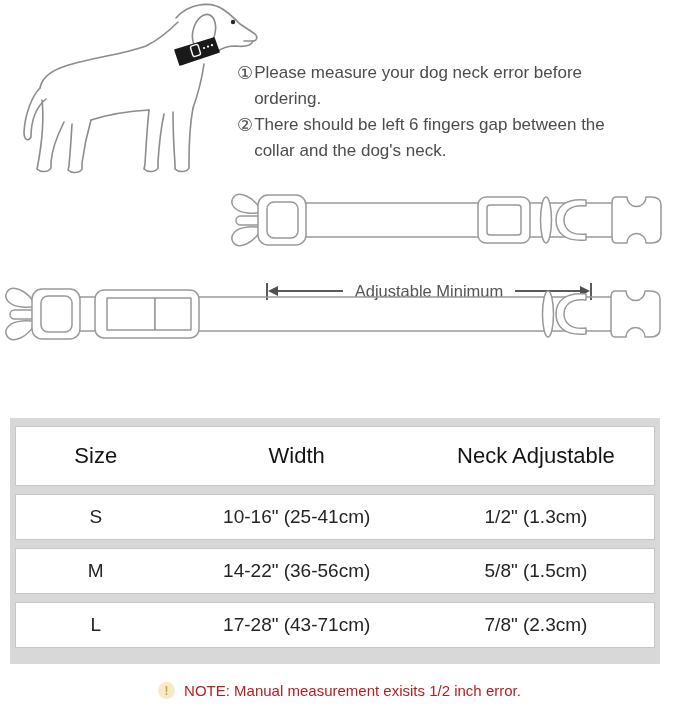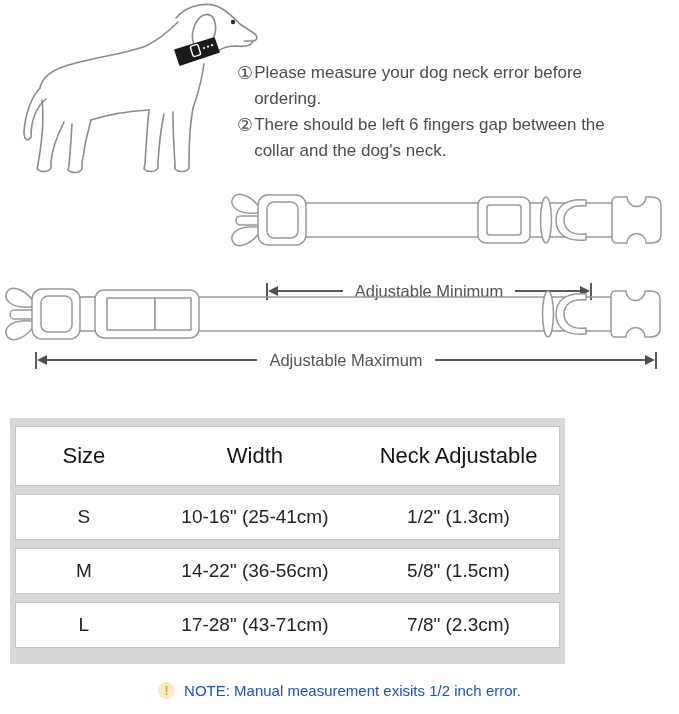--- a/index.html
+++ b/index.html
@@ -22,38 +22,38 @@
   .arrow-max{left:35px;top:350px;width:622px;}
   .tick{width:2px;height:17px;background:#5a5a5a;flex:0 0 auto;}
   .head-left{width:0;height:0;border-top:5px solid transparent;border-bottom:5px solid transparent;
     border-right:10px solid #4f4f4f;flex:0 0 auto;}
   .head-right{width:0;height:0;border-top:5px solid transparent;border-bottom:5px solid transparent;
     border-left:10px solid #4f4f4f;flex:0 0 auto;}
   .aline{flex:1 1 auto;height:2px;background:#5a5a5a;}
   .alabel{flex:0 0 auto;padding:0 12px;font-size:16.5px;white-space:nowrap;}
   
   .size-table{
-    position:absolute;left:10px;top:418px;width:555px;height:246px;background:#d8d8d8;
+    position:absolute;left:10px;top:418px;width:650px;height:246px;background:#d8d8d8;
     box-sizing:border-box;padding:8px 5px;display:flex;flex-direction:column;gap:8px;
   }
   .t-row{
     background:#ffffff;border:1px solid #c6c6c6;box-sizing:border-box;
     display:grid;grid-template-columns:25% 38% 37%;align-items:center;text-align:center;
   }
   .t-head{height:60px;font-size:22px;color:#141414;}
   .t-data{height:46px;font-size:19px;color:#242424;}
   
   .note-row{position:absolute;left:0;right:0;top:682px;display:flex;justify-content:center;
     align-items:center;gap:9px;}
   .note-icon{
     width:17px;height:17px;border-radius:50%;background:#f8eac6;color:#d4a13a;
     font-size:12px;font-weight:bold;display:flex;align-items:center;justify-content:center;
     flex:0 0 auto;line-height:1;
   }
-  .note-text{font-size:15px;color:#1d4ed8;}
+  .note-text{font-size:15px;color:#b91c1c;}
   svg{display:block;}
 </style>
 </head>
 <body>
 
 <div class="page">
 
   <svg class="dog" width="250" height="178" viewBox="0 0 250 178" fill="none" stroke="#8c8c8c" stroke-width="1.6" stroke-linecap="round" stroke-linejoin="round">
     <g>
       <path d="M168,16 C180,2 202,-2 216,8 C222,12 228,18 232,22 L247,32 C250,35 249,39 245,39 L236,39"></path>
@@ -135,29 +135,20 @@
     <g>
       <rect x="93" y="6" width="104" height="48" rx="9" fill="#fff"></rect>
       <rect x="105" y="14" width="48" height="32" fill="#fff"></rect>
       <rect x="153" y="14" width="36" height="32" fill="#fff"></rect>
     </g>
     <ellipse cx="546" cy="30" rx="5.5" ry="23" fill="#fff"></ellipse>
     <path fill="#fff" d="M584,10 C562,8 554,18 554,30 C554,42 562,52 584,50 L584,44 C568,46 562,38 562,30 C562,22 568,14 584,16 Z"></path>
     <path fill="#fff" d="M613,7 H624 A9.5,9.5 0 0 0 643,7 H648 Q658,7 658,15 V45 Q658,53 648,53 H643 A9.5,9.5 0 0 0 624,53 H613 Q609,53 609,47 L609,13 Q609,7 613,7 Z"></path>
   </svg>
 
-  <div class="arrow-row arrow-max">
-    <div class="tick"></div>
-    <div class="head-left"></div>
-    <div class="aline"></div>
-    <div class="alabel">Adjustable Maximum</div>
-    <div class="aline"></div>
-    <div class="head-right"></div>
-    <div class="tick"></div>
-  </div>
 
   <div class="size-table">
     <div class="t-row t-head">
       <div>Size</div>
       <div>Width</div>
       <div>Neck Adjustable</div>
     </div>
     <div class="t-row t-data">
       <div>S</div>
       <div>10-16" (25-41cm)</div>

